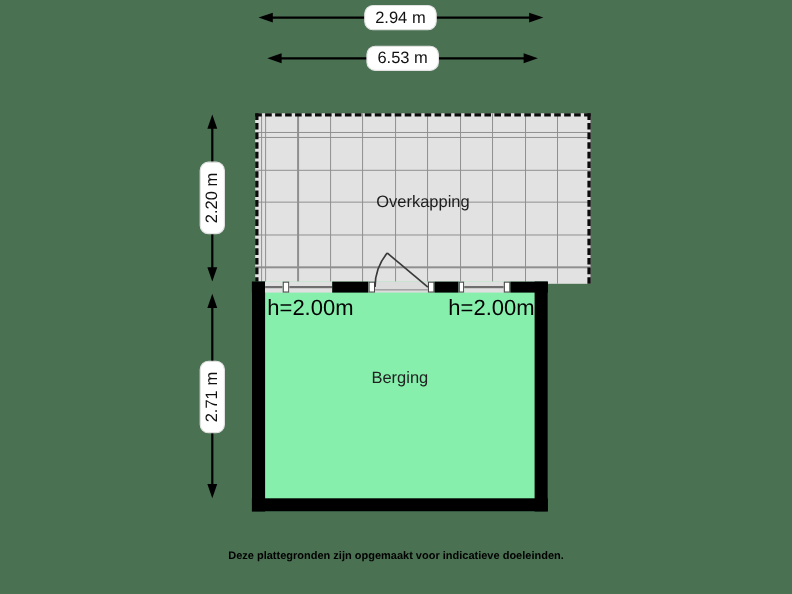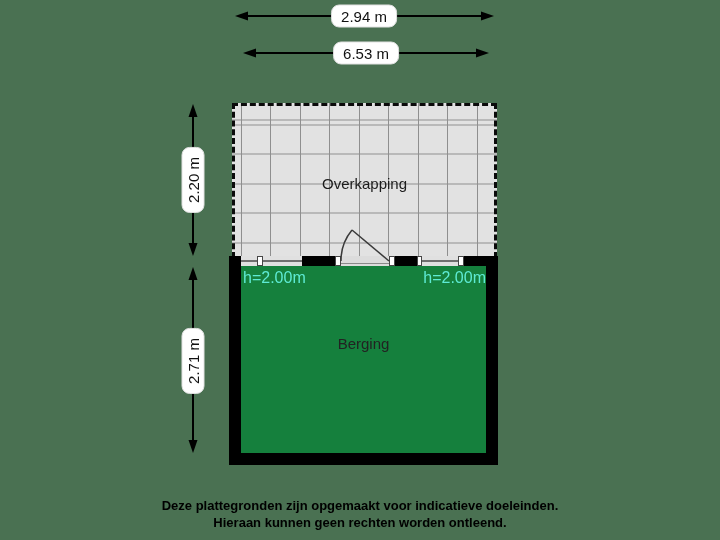--- a/index.html
+++ b/index.html
@@ -22,55 +22,55 @@
     font-size:15px;
     color:#111;
     white-space:nowrap;
     transform:translate(-50%,-50%);
     z-index:6;
   }
   .pill.vert{transform:translate(-50%,-50%) rotate(-90deg);}
   
   .overkapping{
     position:absolute;
-    left:232px;top:103px;width:265px;height:155px;
+    left:232px;top:103px;width:305px;height:155px;
     background-color:#e2e2e2;
     background-image:
       repeating-linear-gradient(to right, #8f8f8f 0 1px, transparent 1px 29.5px),
       repeating-linear-gradient(to bottom, #8f8f8f 0 1px, transparent 1px 29.5px);
     background-position:6px 0px, 0px 18.5px;
     border-top:3px dashed #0b0b0b;
     border-left:3px dashed #0b0b0b;
     border-right:3px dashed #0b0b0b;
     z-index:2;
     padding-left:44px;
   }
   .overkapping-label{
     position:absolute;left:0;right:0;top:69px;
     text-align:center;
     font-size:15px;color:#1c1c1c;
   }
   
   .berging{
     position:absolute;
     left:229px;top:256px;width:269px;height:209px;
-    background:#15803d;
+    background:#86efac;
     border-left:12px solid #000;
     border-right:12px solid #000;
     border-bottom:12px solid #000;
     z-index:3;
   }
   .berging-text{
     position:absolute;left:0;right:0;top:78px;
     text-align:center;
     font-size:15px;line-height:19px;color:#222;
   }
   .wall-height{
     position:absolute;top:269px;
-    font-size:16px;color:#5eead4;z-index:5;
+    font-size:20px;color:#000000;z-index:5;
   }
   .wall-height.left{left:243px;}
   .wall-height.right{right:234px;}
   
   .wallstrip{position:absolute;left:229px;top:256px;width:269px;height:10px;z-index:4;}
   .wallstrip .seg{position:absolute;top:0;height:10px;}
   .seg.black{background:#000;}
   .seg.win{background:#e0e0e0;}
   .seg.win::after{
     content:"";position:absolute;left:0;right:0;top:4px;height:2px;background:#6f6f6f;
@@ -78,21 +78,21 @@
   .seg.post{background:#fff;border:1px solid #474747;}
   .seg.doorgap{background:#dcdcdc;}
   .seg.doorgap::after{
     content:"";position:absolute;left:0;right:0;top:7px;height:1px;background:#8a8a8a;
   }
   .door-svg{position:absolute;left:330px;top:224px;z-index:5;}
   
   .disclaimer{
     position:absolute;left:0;right:0;top:497px;
     text-align:center;
-    font-size:13px;font-weight:bold;color:#000;
+    font-size:10px;font-weight:bold;color:#000;
     line-height:17px;
     z-index:6;
   }
 </style>
 </head>
 <body>
 
 <div class="scene">
 
   <svg class="overlay" width="720" height="540" viewBox="0 0 720 540">
@@ -152,16 +152,15 @@
   <div class="wall-height left">h=2.00m</div>
   <div class="wall-height right">h=2.00m</div>
 
   <div class="pill" style="left:364px;top:16px;">2.94 m</div>
   <div class="pill" style="left:366px;top:53px;">6.53 m</div>
   <div class="pill vert" style="left:193px;top:180px;">2.20 m</div>
   <div class="pill vert" style="left:193px;top:361px;">2.71 m</div>
 
   <div class="disclaimer">
     <div>Deze plattegronden zijn opgemaakt voor indicatieve doeleinden.</div>
-    <div>Hieraan kunnen geen rechten worden ontleend.</div>
   </div>
 
 </div>
 
 </body></html>

